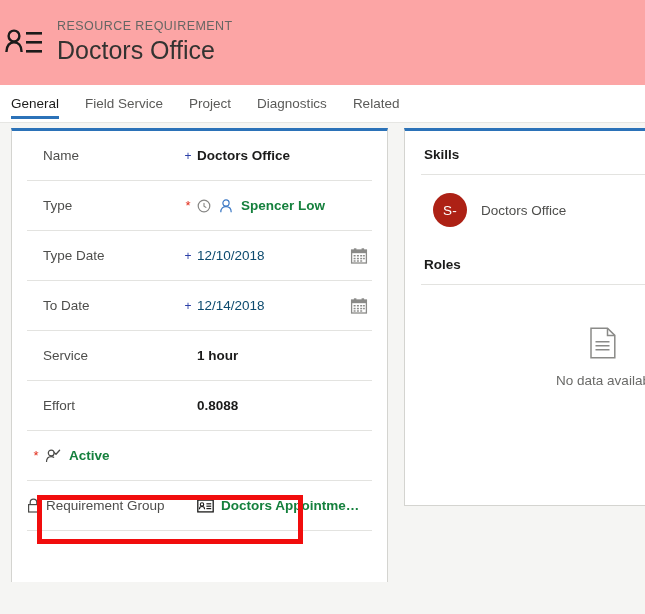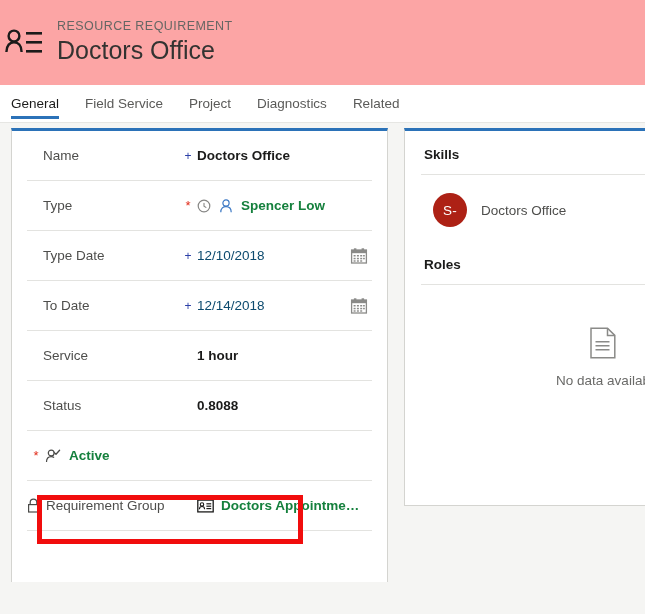--- a/index.html
+++ b/index.html
@@ -369,21 +369,21 @@
 
     <div class="field-row">
       <div class="field-label">Service</div>
       <div class="req-marker"></div>
       <div class="field-value bold">
         <span>1 hour</span>
       </div>
     </div>
 
     <div class="field-row">
-      <div class="field-label">Status</div>
+      <div class="field-label">Effort</div>
       <div class="req-marker"></div>
       <div class="field-value bold">
         <span>0.8088</span>
       </div>
     </div>
 
     <div class="field-row">
       <div class="req-marker req-star">*</div>
       <div class="field-value">
         <span class="val-icon">

